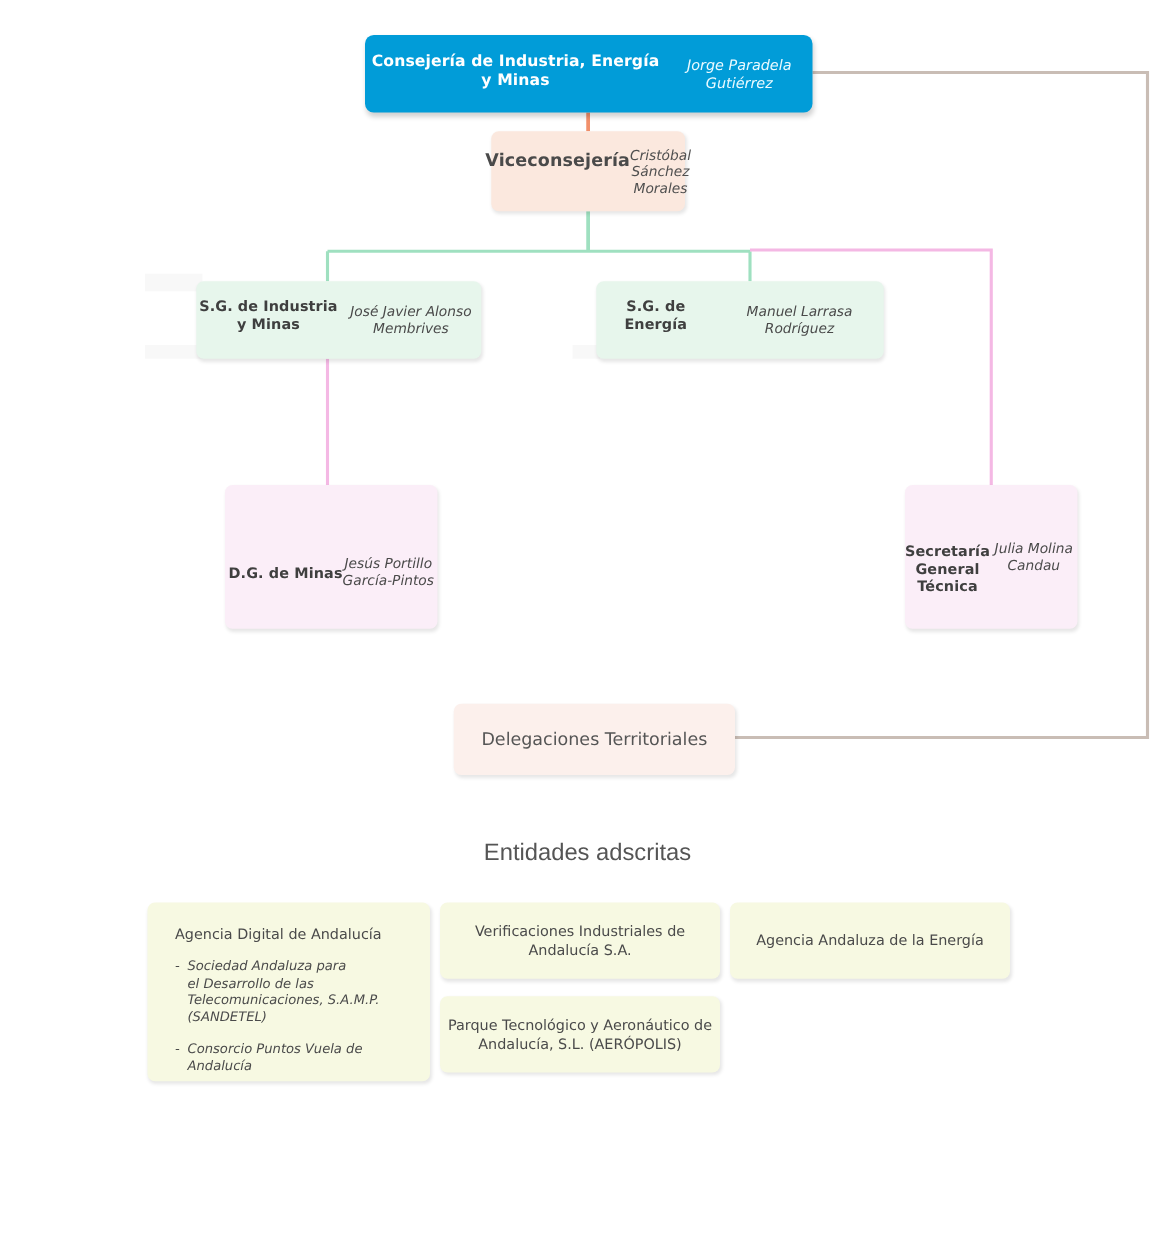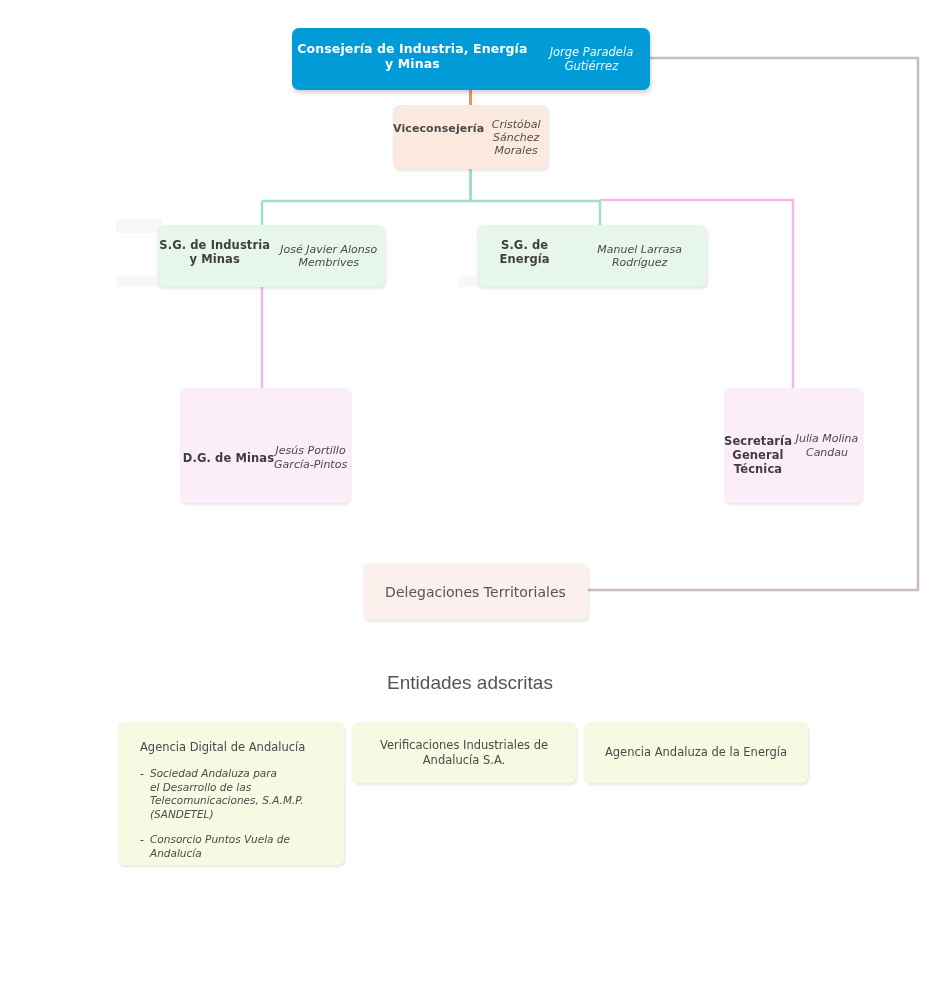--- a/index.html
+++ b/index.html
@@ -75,21 +75,21 @@
   
   #node-vice {
     left: 393px;
     top: 105px;
     width: 155px;
     height: 64px;
     background: #fbe8de;
   }
   #node-vice .title {
     color: #4a4a4a;
-    font-size: 11px;
+    font-size: 14px;
     margin-bottom: 17px;
   }
   #node-vice .person {
     color: #4f4f4f;
     font-size: 11px;
   }
 
   
   .sg-node {
     background: #e7f6ec;
@@ -315,18 +315,21 @@
 Telecomunicaciones, S.A.M.P.
 (SANDETEL)</li>
       <li class="sub-item" style="white-space: pre-line;">Consorcio Puntos Vuela de Andalucía</li>
     </ul>
   </div>
 
   <div class="entity-node" id="entity-verificaciones">
     <div class="ent-title" style="white-space: pre-line;">Verificaciones Industriales de Andalucía S.A.</div>
   </div>
 
+  <div class="entity-node" id="entity-parque">
+    <div class="ent-title" style="white-space: pre-line;">Parque Tecnológico y Aeronáutico de Andalucía, S.L. (AERÓPOLIS)</div>
+  </div>
 
   <div class="entity-node" id="entity-agencia-energia">
     <div class="ent-title" style="white-space: pre-line;">Agencia Andaluza de la Energía</div>
   </div>
 
 </div>
 
 </body></html>

